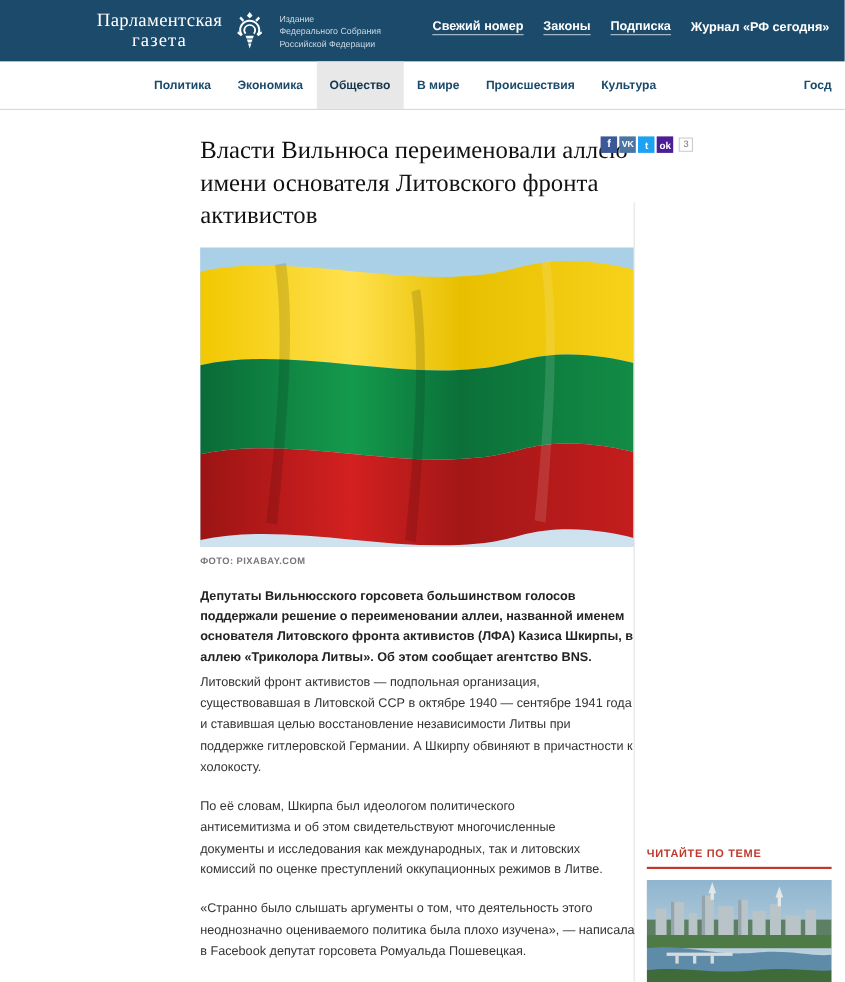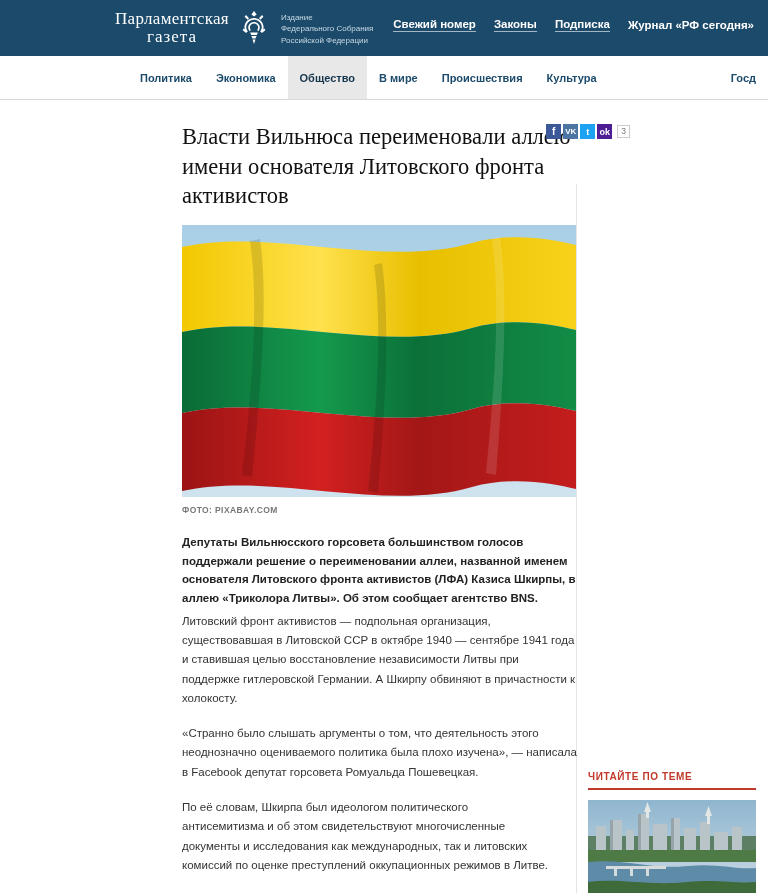--- a/index.html
+++ b/index.html
@@ -17,21 +17,21 @@
     height: 56px;
     background: #1b4a6b;
     display: flex;
     align-items: center;
     padding: 0 10px 0 0;
     position: relative;
   }
   .logo-wrap {
     display: flex;
     align-items: center;
-    margin-left: 115px;
+    margin-left: 88px;
   }
   .logo-text {
     color: #ffffff;
     font-family: "Liberation Serif", serif;
     text-align: center;
     line-height: 1.05;
   }
   .logo-text .l1 { font-size: 17px; display: block; letter-spacing: .3px; }
   .logo-text .l2 { font-size: 17px; display: block; letter-spacing: 1px; }
   .emblem {
@@ -329,22 +329,22 @@
           <path d="M78,14 C86,70 80,150 70,252 L60,250 C72,148 76,70 68,16 Z" fill="#000"></path>
           <path d="M200,38 C208,96 204,176 196,268 L186,266 C196,176 200,96 192,40 Z" fill="#000"></path>
           <path d="M318,12 C326,70 322,150 314,250 L304,248 C314,150 318,70 310,14 Z" fill="#fff"></path>
         </g>
       </svg>
     </div>
     <div class="photo-credit">ФОТО: PIXABAY.COM</div>
 
     <div class="lead">Депутаты Вильнюсского горсовета большинством голосов поддержали решение о переименовании аллеи, названной именем основателя Литовского фронта активистов (ЛФА) Казиса Шкирпы, в аллею «Триколора Литвы». Об этом сообщает агентство BNS.</div>
     <p class="body">Литовский фронт активистов — подпольная организация, существовавшая в Литовской ССР в октябре 1940 — сентябре 1941 года и ставившая целью восстановление независимости Литвы при поддержке гитлеровской Германии. А Шкирпу обвиняют в причастности к холокосту.</p>
+    <p class="body narrow">По её словам, Шкирпа был идеологом политического антисемитизма и об этом свидетельствуют многочисленные документы и исследования как международных, так и литовских комиссий по оценке преступлений оккупационных режимов в Литве.</p>
     <p class="body">«Странно было слышать аргументы о том, что деятельность этого неоднозначно оцениваемого политика была плохо изучена», — написала в Facebook депутат горсовета Ромуальда Пошевецкая.</p>
-    <p class="body narrow">По её словам, Шкирпа был идеологом политического антисемитизма и об этом свидетельствуют многочисленные документы и исследования как международных, так и литовских комиссий по оценке преступлений оккупационных режимов в Литве.</p>
     <p class="body narrow">«Общеизвестный факт, что политическая деятельность Шкирпы была направлена на ограничение евреев в гражданских правах. Шкирпа ратовал не за Литву для всех, а только для «истинных» литовцев. Множество документов подтверждают лояльность Шкирпы рейху», — написала Пошевецкая.</p>
 
   </div>
 
   <div class="rail">
     <div class="rail-title">ЧИТАЙТЕ ПО ТЕМЕ</div>
     <div class="rail-thumb">
       <svg width="168" height="96" viewBox="0 0 168 96">
         <defs>
           <linearGradient id="sky2" x1="0" y1="0" x2="0" y2="1">

